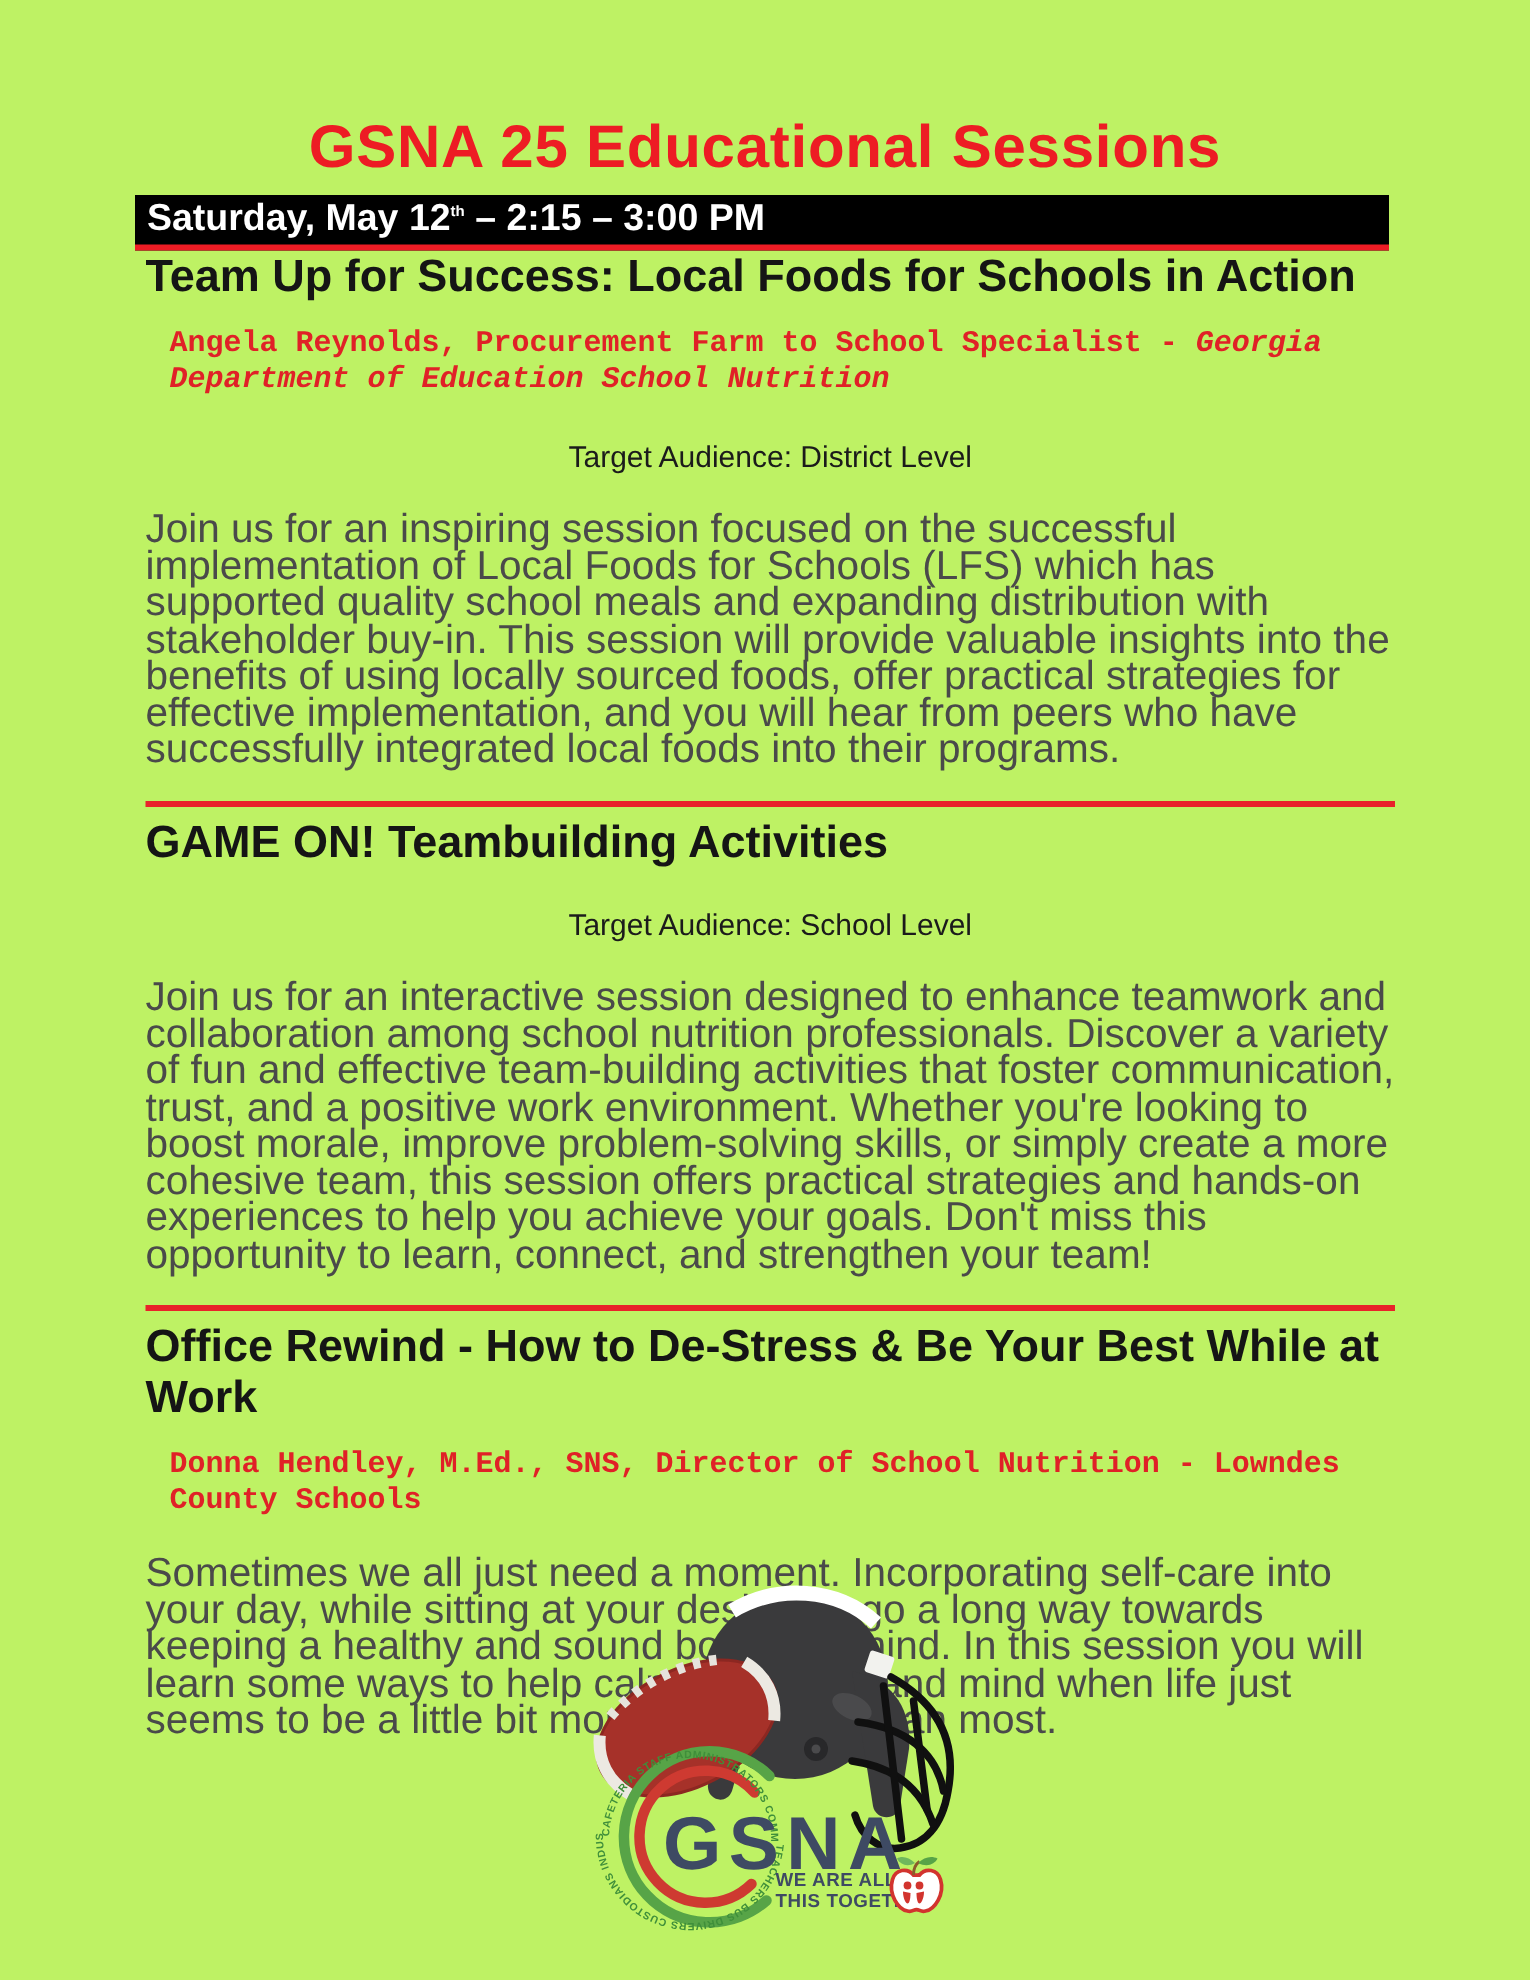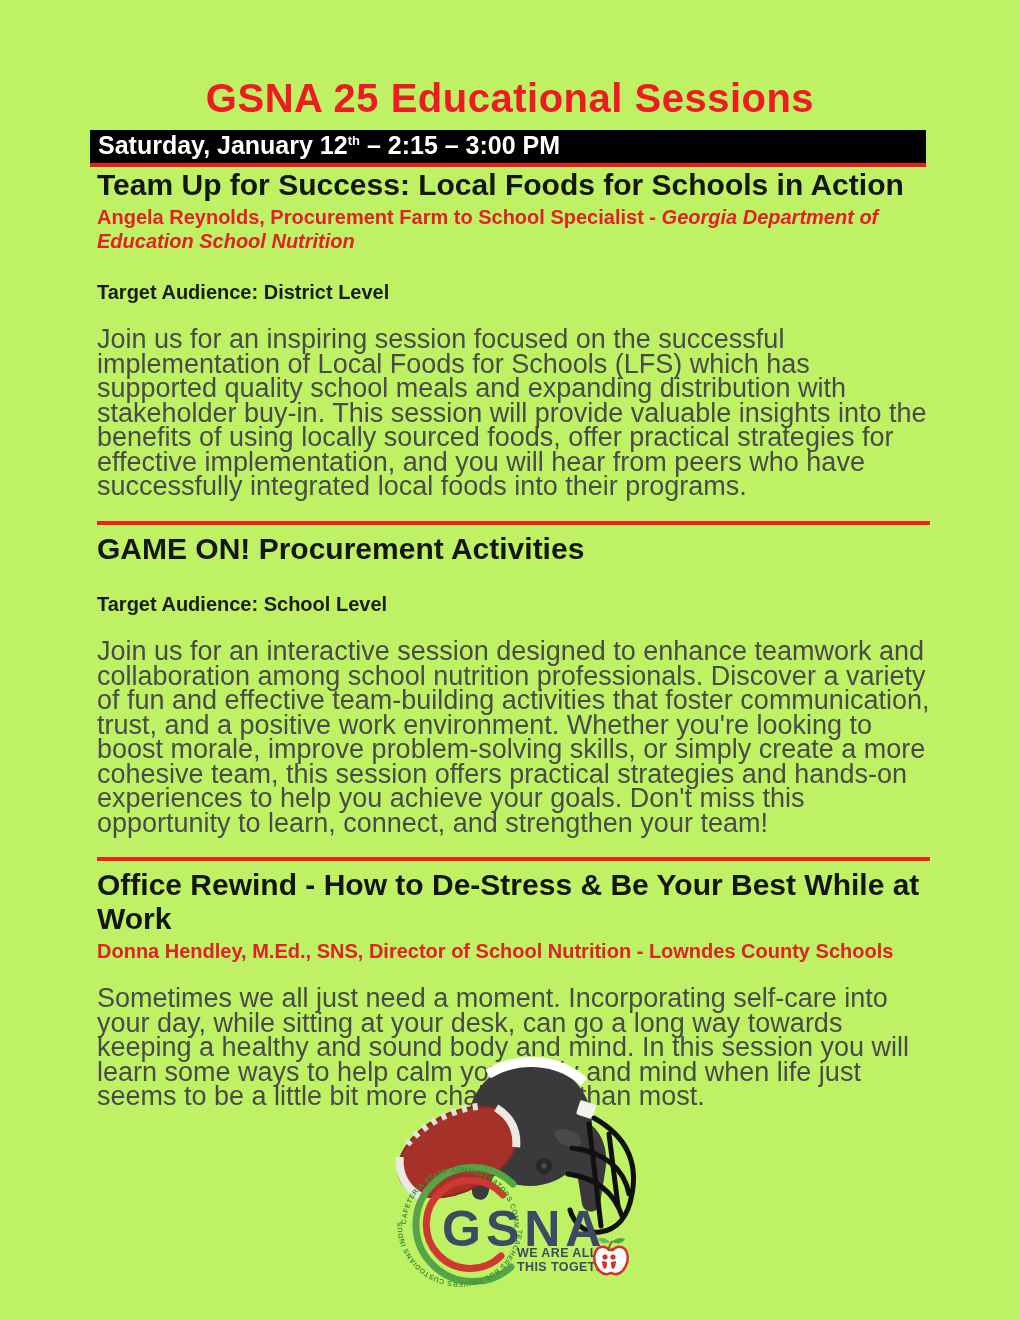--- a/index.html
+++ b/index.html
@@ -18,36 +18,36 @@
   }
   .date-bar{
     position:absolute;top:130px;left:90px;width:836px;
     box-sizing:border-box;
     background:#000000;
     border-bottom:4px solid #ed1c24;
     color:#ffffff;font-weight:bold;font-size:25px;
     padding:2px 8px 3px 8px;
     line-height:1.1;
   }
-  .date-bar sup{font-size:13px;}
+  .date-bar sup{font-size:10px;}
   .content{
     position:absolute;top:168px;left:97px;width:833px;
   }
   .session-title{
     font-size:30px;font-weight:bold;color:#151515;
     margin:0 0 3px 0;line-height:1.12;
   }
   .speaker{
     font-size:20px;font-weight:bold;color:#e02127;
-    margin:0;line-height:1.22;
+    margin:16px;line-height:1.22;font-family:Liberation Mono, monospace;
   }
   .speaker em{font-style:italic;}
   .audience{
-    font-size:20px;font-weight:bold;color:#1b1b1b;
-    margin:27px 0 0 0;line-height:1.2;
+    font-size:20px;font-weight:normal;color:#1b1b1b;
+    margin:27px 0 0 0;line-height:1.2;text-align:center;
   }
   .desc{
     font-size:27px;color:#4a4a4a;
     margin:23px 0 0 0;line-height:24.5px;
   }
   .rule{
     border:none;border-top:4px solid #e8232a;
     margin:22px 0 7px 0;
   }
   .logo-wrap{
@@ -55,35 +55,35 @@
   }
   .logo-wrap svg{display:block;width:100%;height:100%;}
 </style>
 </head>
 <body>
 
 <div class="page">
 
   <div class="page-title">GSNA 25 Educational Sessions</div>
 
-  <div class="date-bar"><span>Saturday, January 12</span><sup>th</sup><span> – 2:15 – 3:00 PM</span></div>
+  <div class="date-bar"><span>Saturday, May 12</span><sup>th</sup><span> – 2:15 – 3:00 PM</span></div>
 
   <div class="content">
 
     <div>
       <h2 class="session-title">Team Up for Success: Local Foods for Schools in Action</h2>
       <p class="speaker"><span>Angela Reynolds, Procurement Farm to School Specialist - </span><em>Georgia Department of Education School Nutrition</em></p>
       <p class="audience">Target Audience: District Level</p>
       <p class="desc">Join us for an inspiring session focused on the successful implementation of Local Foods for Schools (LFS) which has supported quality school meals and expanding distribution with stakeholder buy-in. This session will provide valuable insights into the benefits of using locally sourced foods, offer practical strategies for effective implementation, and you will hear from peers who have successfully integrated local foods into their programs.</p>
     </div>
 
     <hr class="rule">
 
     <div>
-      <h2 class="session-title">GAME ON! Procurement Activities</h2>
+      <h2 class="session-title">GAME ON! Teambuilding Activities</h2>
       <p class="audience">Target Audience: School Level</p>
       <p class="desc">Join us for an interactive session designed to enhance teamwork and collaboration among school nutrition professionals. Discover a variety of fun and effective team-building activities that foster communication, trust, and a positive work environment. Whether you're looking to boost morale, improve problem-solving skills, or simply create a more cohesive team, this session offers practical strategies and hands-on experiences to help you achieve your goals. Don't miss this opportunity to learn, connect, and strengthen your team!</p>
     </div>
 
     <hr class="rule">
 
     <div>
       <h2 class="session-title">Office Rewind - How to De-Stress &amp; Be Your Best While at Work</h2>
       <p class="speaker"><span>Donna Hendley, M.Ed., SNS, Director of School Nutrition - Lowndes County Schools</span><em></em></p>
       <p class="desc">Sometimes we all just need a moment. Incorporating self-care into your day, while sitting at your desk, can go a long way towards keeping a healthy and sound body and mind. In this session you will learn some ways to help calm your body and mind when life just seems to be a little bit more challenging than most.</p>

